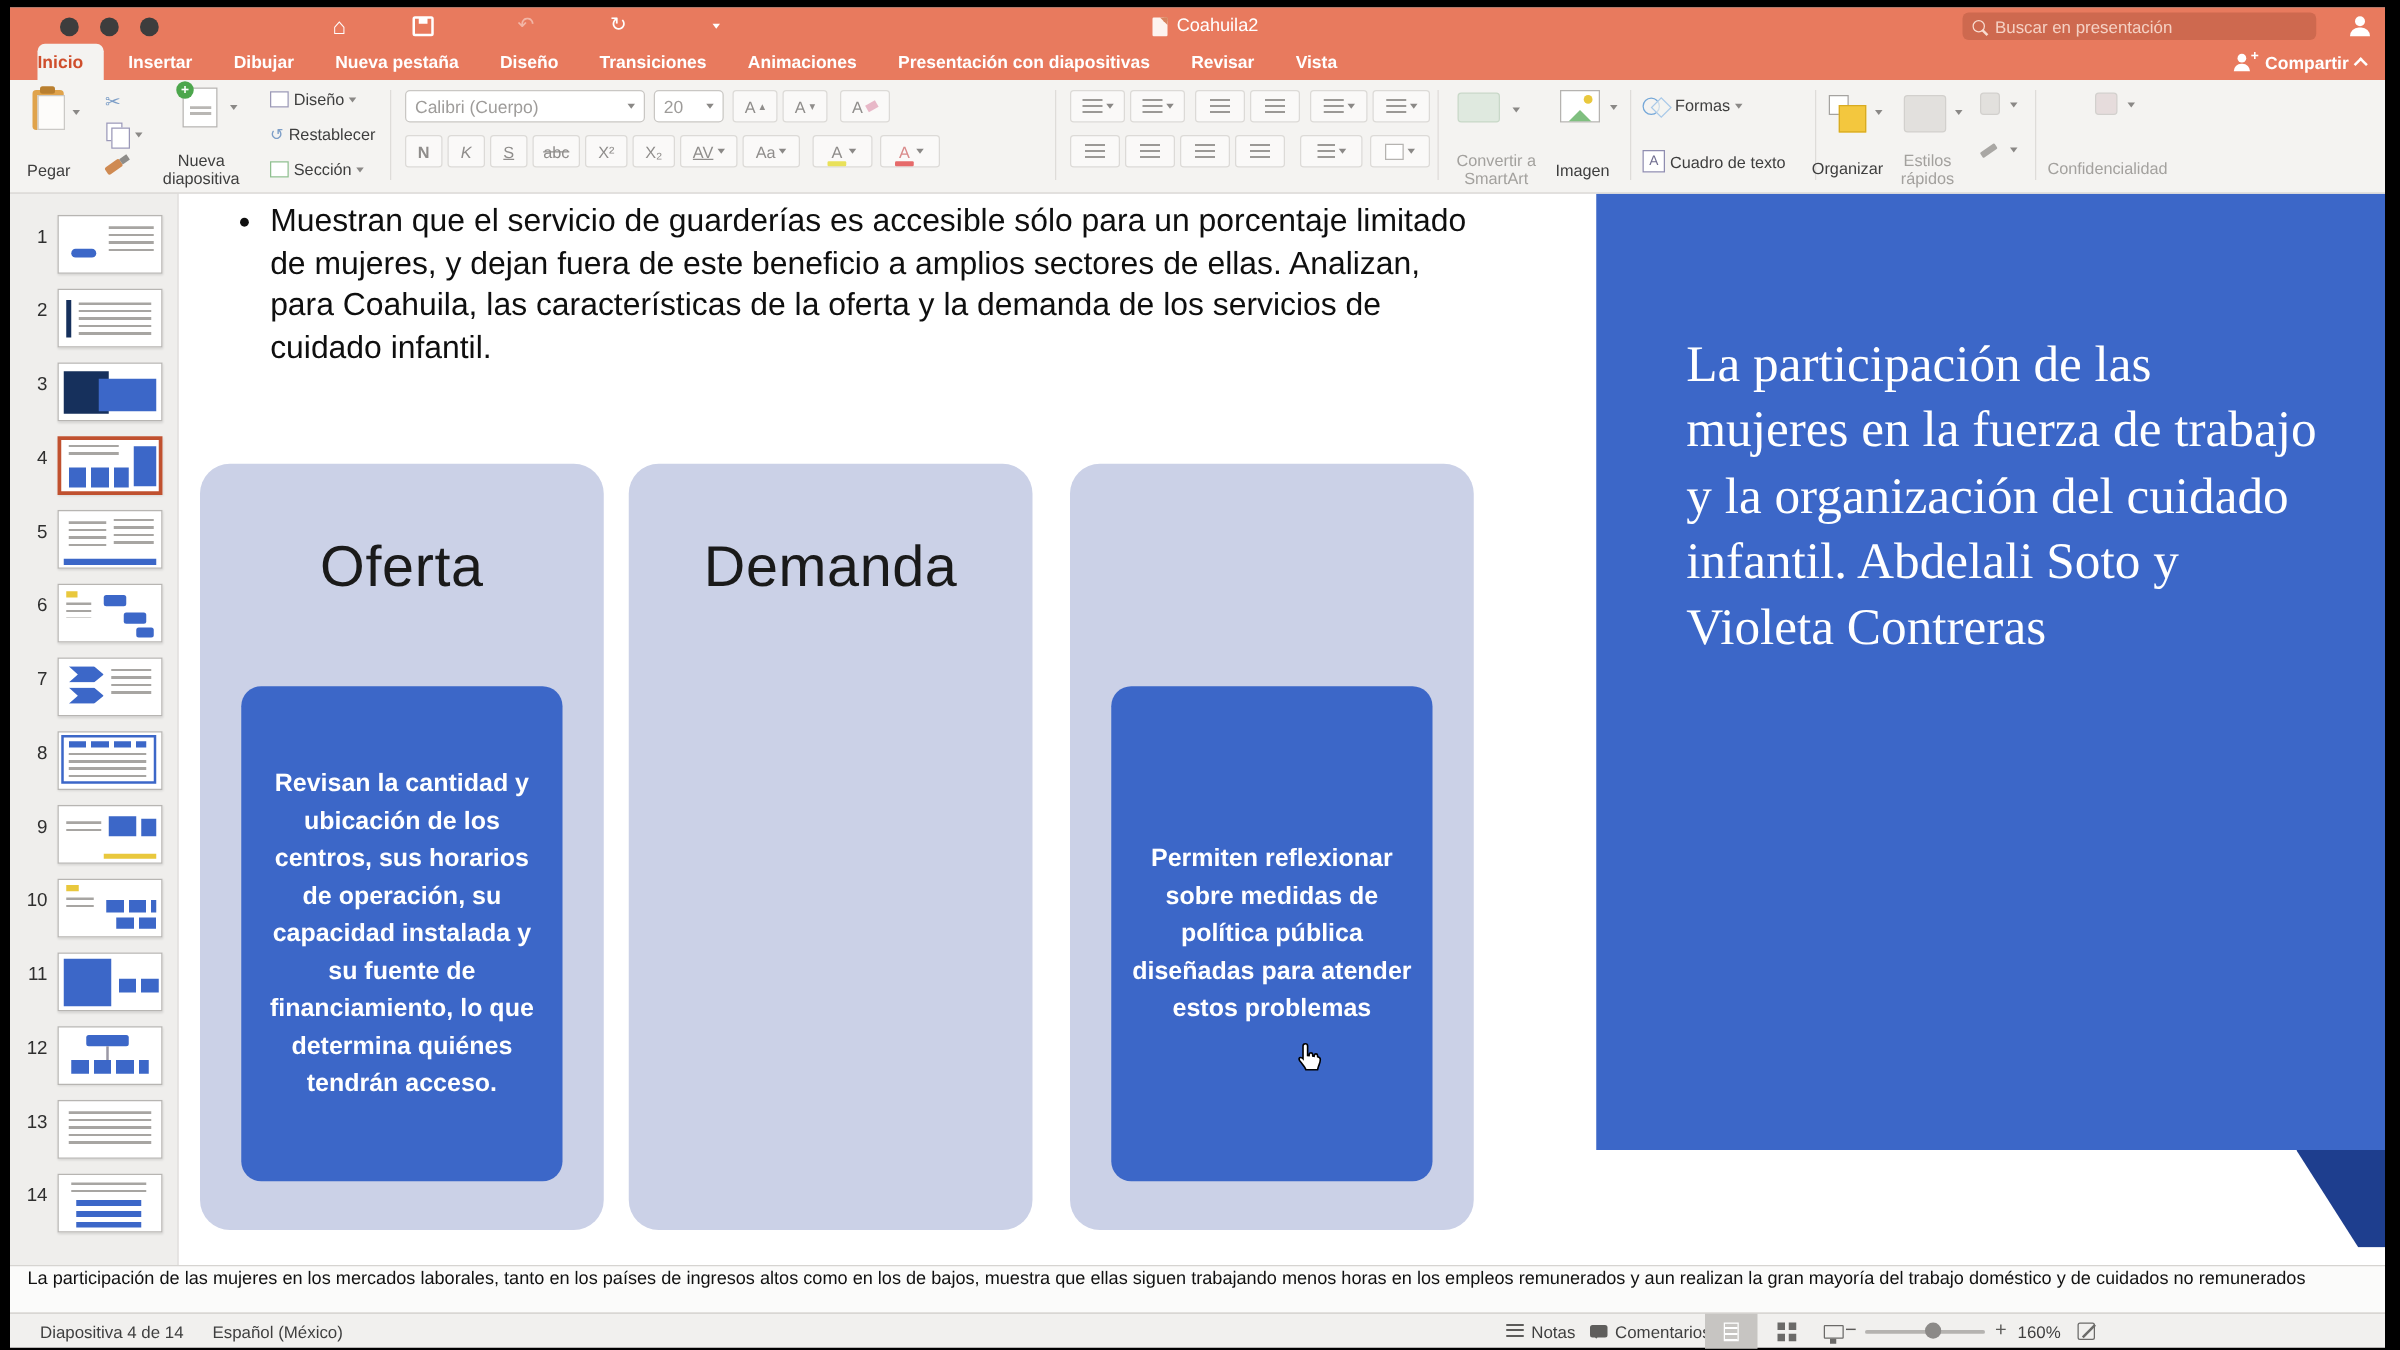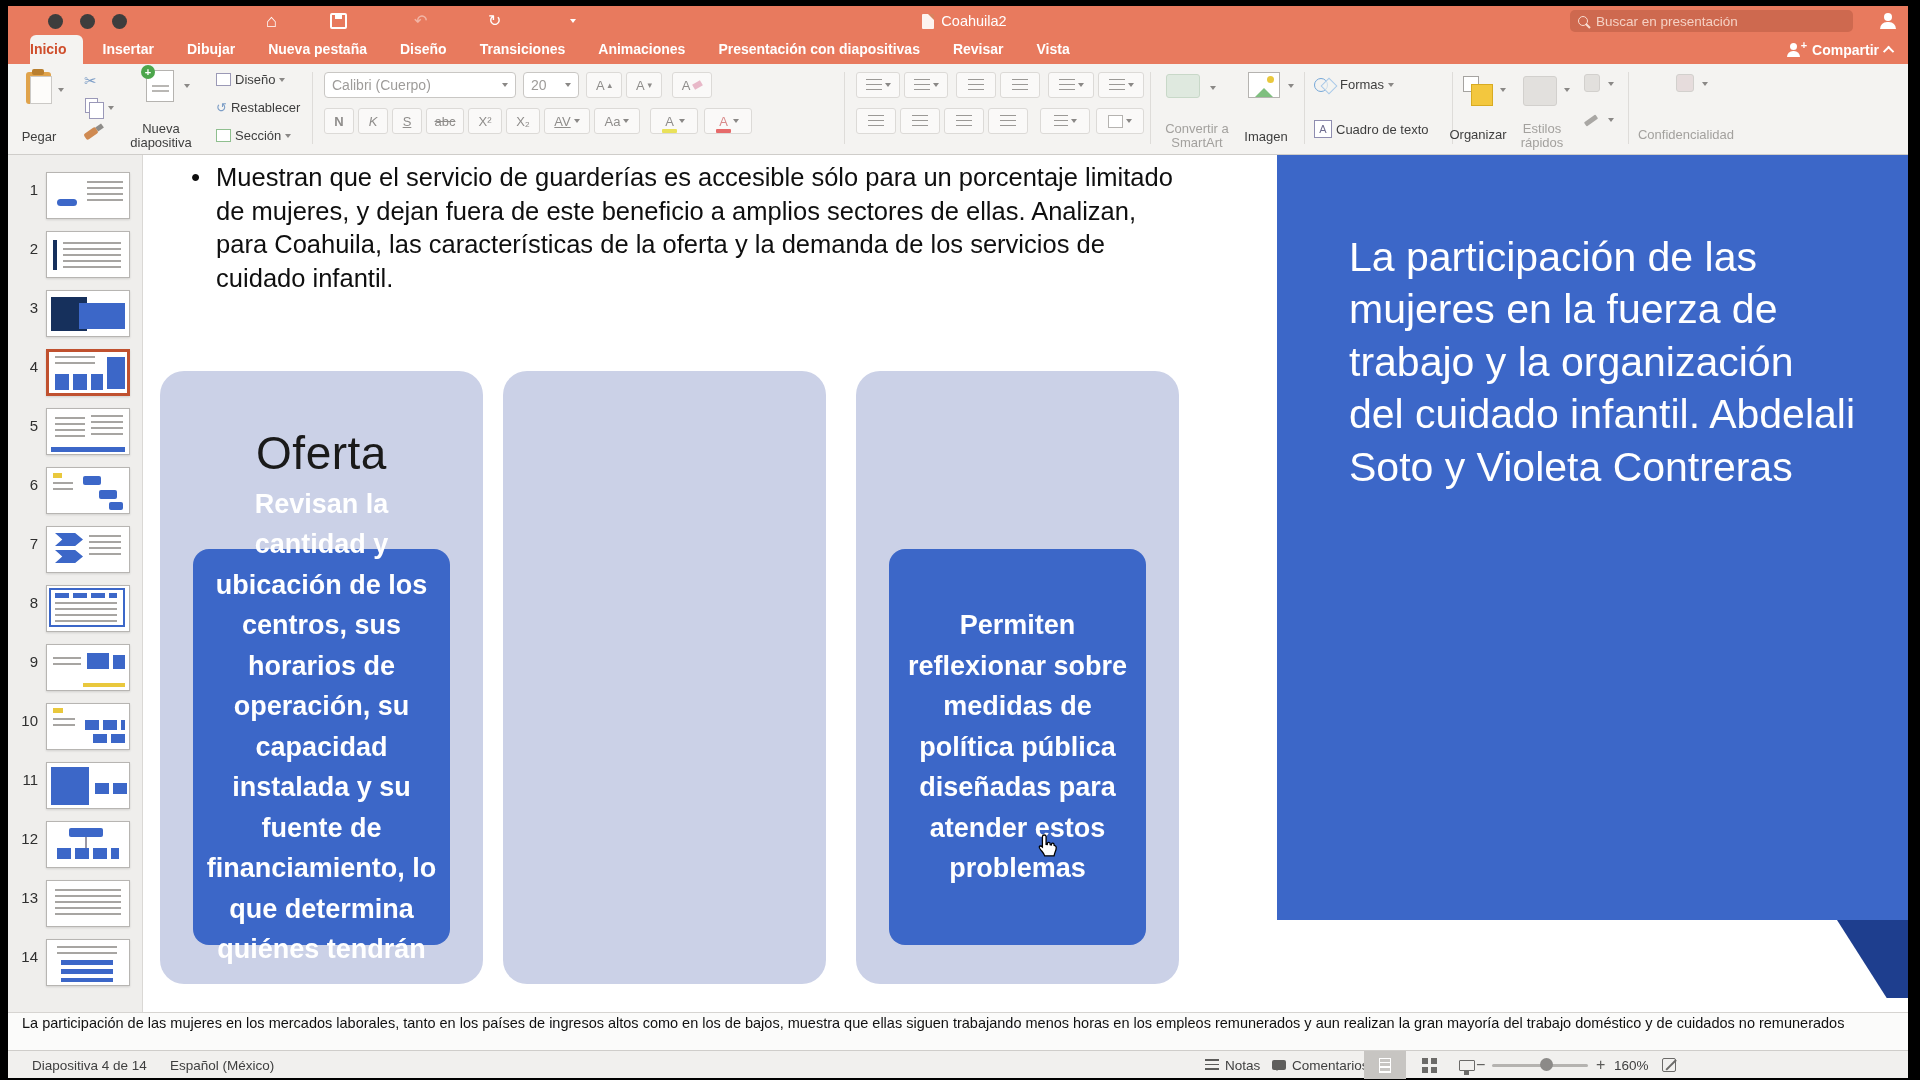--- a/index.html
+++ b/index.html
@@ -93,23 +93,23 @@
   .chevr { background:#3c67c8; clip-path:polygon(0 0,72% 0,100% 50%,72% 100%,0 100%,26% 50%); }
   .blubord { border:2px solid #3c67c8; background:#fff; }
 
   .canvas { position:absolute; left:135px; right:0; top:0; bottom:0; background:#fff; overflow:hidden; }
   .bullet-wrap { position:absolute; left:48px; top:6px; width:990px; display:flex; gap:16px; }
   .bullet-dot { font-size:26px; line-height:33px; color:#0f0f0f; }
   .bullet-text { font-size:25.5px; line-height:1.32; color:#0f0f0f; }
   .col { position:absolute; top:216px; width:323px; height:613px; background:#cbd1e7; border-radius:24px; }
   .col-h { margin-top:55px; text-align:center; font-size:46px; color:#1a1a1a; letter-spacing:.5px; }
   .bluebox { position:absolute; left:33px; right:33px; top:178px; height:396px; background:#3c67c8; border-radius:16px; display:flex; align-items:center; justify-content:center; padding:0 13px; }
-  .bluebox p { color:#fff; font-weight:700; font-size:27px; line-height:1.5; text-align:center; }
+  .bluebox p { color:#fff; font-weight:700; font-size:20px; line-height:1.5; text-align:center; }
   .callout { position:absolute; left:1134px; top:0; width:631px; height:765px; background:#3c67c8; }
-  .callout-text { margin:76px 50px 0 72px; color:#fff; font-size:41px; line-height:1.28; }
+  .callout-text { margin:110px 50px 0 72px; color:#fff; font-size:41px; line-height:1.28;font-family:Liberation Serif, serif; }
   .fold { position:absolute; left:1694px; top:765px; width:71px; height:78px; background:#1e3e8e; clip-path:polygon(0 0,100% 0,100% 100%,70% 100%); }
   .cursor { position:absolute; left:893px; top:678px; width:22px; height:26px; }
 
   
   .notes { position:absolute; left:0; right:0; bottom:28px; height:38px; background:#fbfbfa; border-top:1px solid #d6d4d1; padding:2px 14px 0 14px; }
   .notes p { font-size:14.5px; line-height:1.2; color:#111; }
 
   
   .statusbar { position:absolute; left:0; right:0; bottom:0; height:28px; background:#f1f0ee; border-top:1px solid #cfcdca; font-size:13.5px; color:#3f3f3f; }
   .sb { position:absolute; top:0; height:28px; display:flex; align-items:center; gap:6px; }
@@ -470,20 +470,21 @@
         <p class="bullet-text">Muestran que el servicio de guarderías es accesible sólo para un porcentaje limitado de mujeres, y dejan fuera de este beneficio a amplios sectores de ellas. Analizan, para Coahuila, las características de la oferta y la demanda de los servicios de cuidado infantil.</p>
       </div>
 
       <div class="col" style="left:17px">
         <div class="col-h">Oferta</div>
         <div class="bluebox">
           <p>Revisan la cantidad y ubicación de los centros, sus horarios de operación, su capacidad instalada y su fuente de financiamiento, lo que determina quiénes tendrán acceso.</p>
         </div>
       </div>
       <div class="col" style="left:360px">
+        <div class="col-h">Demanda</div>
       </div>
       <div class="col" style="left:713px">
         <div class="bluebox">
           <p>Permiten reflexionar sobre medidas de política pública diseñadas para atender estos problemas</p>
         </div>
       </div>
 
       <div class="callout">
         <div class="callout-text">La participación de las mujeres en la fuerza de trabajo y la organización del cuidado infantil. Abdelali Soto y Violeta Contreras</div>
       </div>

